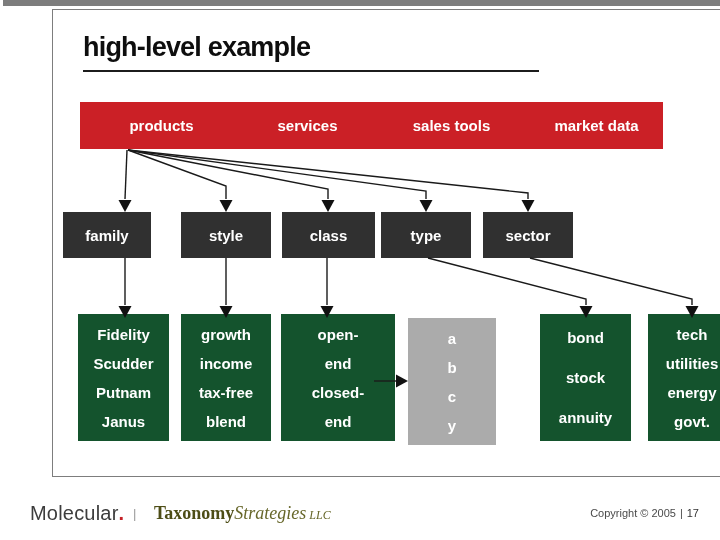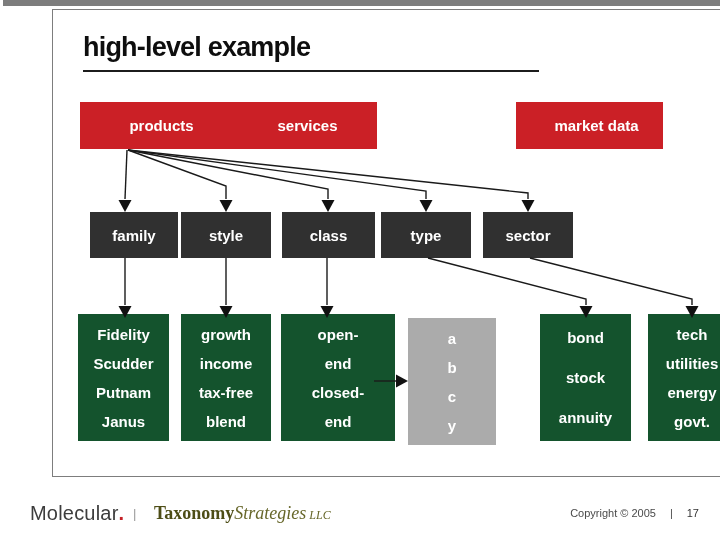--- a/index.html
+++ b/index.html
@@ -37,46 +37,49 @@
   .footer-molecular .dot{color:#c42127;font-weight:bold;}
   .footer-divider{position:absolute;left:133px;top:506px;font-size:13px;color:#9a9a9a;}
   .footer-taxonomy{
     position:absolute;left:154px;top:503px;
     font-family:"Liberation Serif", serif;font-size:18px;color:#55551c;
   }
   .footer-taxonomy .t-bold{font-weight:bold;color:#4d4d16;}
   .footer-taxonomy .t-italic{font-style:italic;color:#67672a;}
   .footer-taxonomy .t-suffix{font-style:italic;font-size:12px;color:#67672a;margin-left:3px;}
   .footer-right{
-    position:absolute;right:21px;top:507px;display:flex;gap:14px;align-items:baseline;
+    position:absolute;right:21px;top:507px;display:flex;gap:4px;align-items:baseline;
     font-size:11px;color:#4a4a4a;
   }
   .footer-right .pg{color:#333333;}
 </style>
 </head>
 <body>
 
 <div class="top-strip"></div>
 
 <div class="slide">
 
   <div class="slide-title">high-level example</div>
   <div class="title-rule"></div>
 
   <div class="box box-red" style="left:27px;width:135px;">
     <span>products</span>
   </div>
   <div class="box box-red" style="left:171px;width:139px;">
     <span>services</span>
   </div>
+  <div class="box box-red" style="left:317px;width:135px;">
+    <span>sales tools</span>
+  </div>
   <div class="box box-red" style="left:463px;width:133px;">
     <span>market data</span>
   </div>
 
-  <div class="box box-dark" style="left:37px;width:88px;">
+  <div class="box box-dark" style="left:10px;width:88px;">
     <span>family</span>
   </div>
   <div class="box box-dark" style="left:128px;width:90px;">
     <span>style</span>
   </div>
   <div class="box box-dark" style="left:229px;width:93px;">
     <span>class</span>
   </div>
   <div class="box box-dark" style="left:328px;width:90px;">
     <span>type</span>

